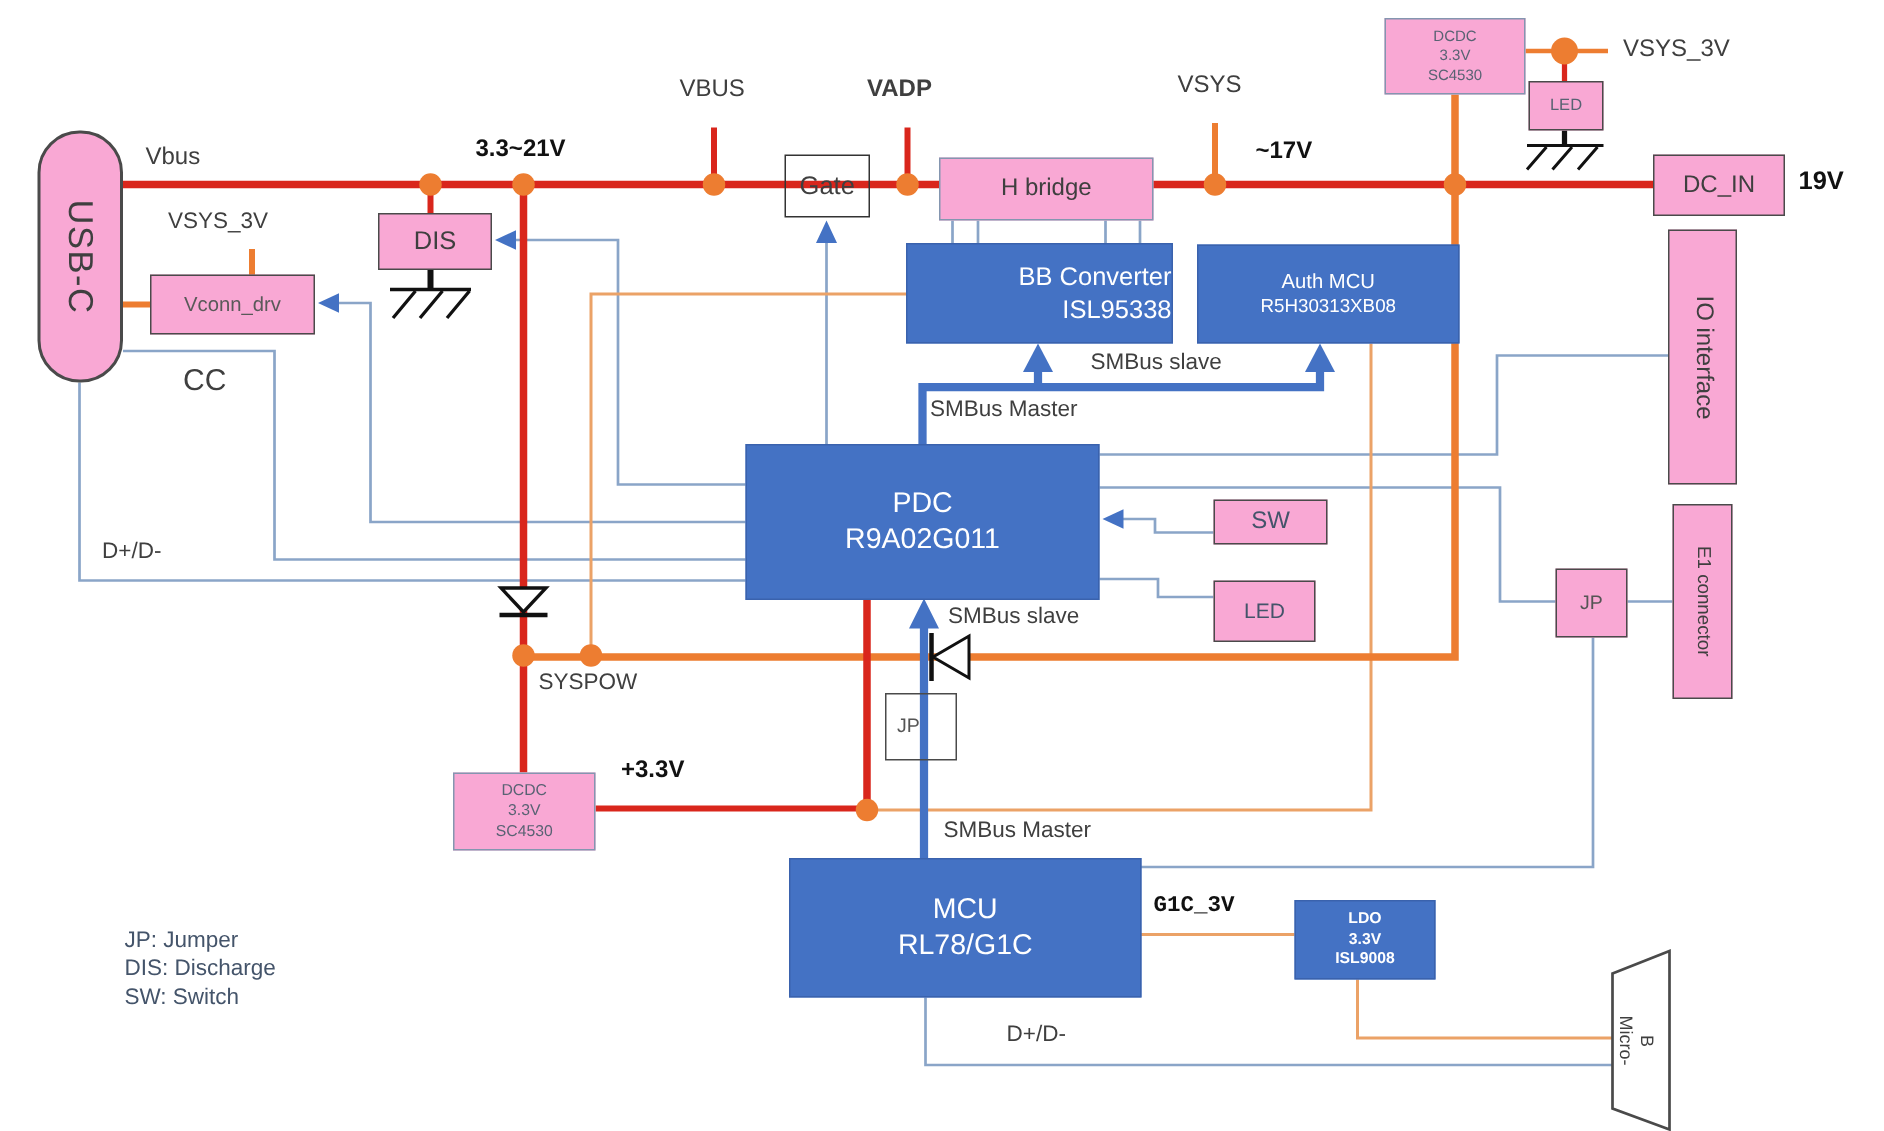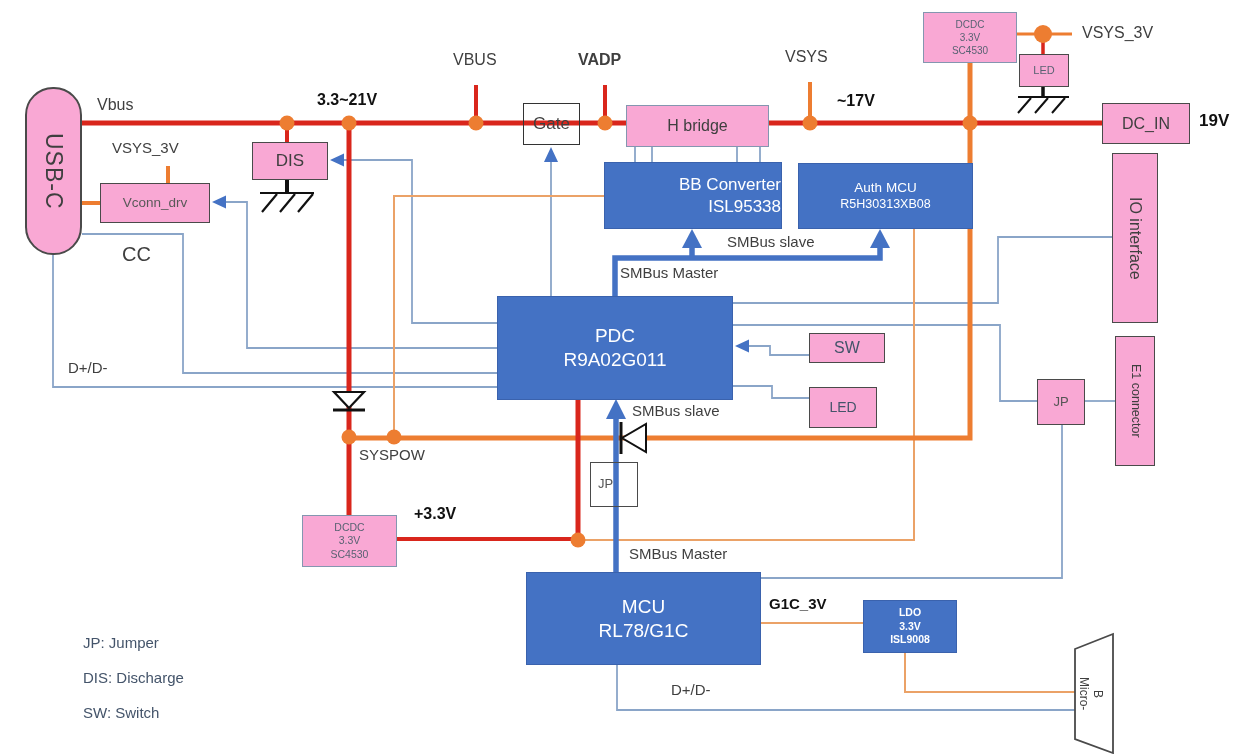--- a/index.html
+++ b/index.html
@@ -28,21 +28,21 @@
        color:var(--ink);text-align:center;line-height:1.25;}
   .box.clear{background:transparent;}
   .box.lightb{border-color:#8496b0;}
   .bluebox{background:var(--block-blue);border:1px solid #3a62ad;color:#fff;}
   .vert{writing-mode:vertical-rl;}
   .vert-lr{writing-mode:vertical-lr;}
   .vert-lr span{display:block;}
   .lbl{position:absolute;z-index:3;color:var(--ink);font-size:15px;white-space:nowrap;text-align:center;}
   .lbl.b{font-weight:bold;color:#111;}
   .legend{position:absolute;z-index:3;color:#44546a;font-size:15px;line-height:1.26;}
-  .legend span{display:block;margin-top:16px;}
+  .legend span{display:block;}
 </style>
 </head>
 <body>
 
 <div class="stage">
 
   <svg class="wires" width="1256" height="754" viewBox="0 0 1256 754">
 
     <g class="ws">
       <path d="M497 323 H412 V160 H343"></path>
@@ -239,21 +239,21 @@
   <div class="lbl" style="left:785px;top:48px;font-size:16px;">VSYS</div>
   <div class="lbl b" style="left:837px;top:92px;font-size:16px;">~17V</div>
   <div class="lbl b" style="left:1199px;top:111px;font-size:17px;">19V</div>
   <div class="lbl" style="left:1082px;top:24px;font-size:16px;">VSYS_3V</div>
   <div class="lbl" style="left:727px;top:233px;">SMBus slave</div>
   <div class="lbl" style="left:620px;top:264px;">SMBus Master</div>
   <div class="lbl" style="left:632px;top:402px;">SMBus slave</div>
   <div class="lbl" style="left:359px;top:446px;">SYSPOW</div>
   <div class="lbl b" style="left:414px;top:505px;font-size:16px;">+3.3V</div>
   <div class="lbl" style="left:629px;top:545px;">SMBus Master</div>
-  <div class="lbl b" style="left:769px;top:595px;">G1C_3V</div>
+  <div class="lbl b" style="left:769px;top:595px;font-family:Liberation Mono, monospace;">G1C_3V</div>
   <div class="lbl" style="left:671px;top:681px;">D+/D-</div>
 
   <div class="legend" style="left:83px;top:618px;">
     <span>JP: Jumper</span>
     <span>DIS: Discharge</span>
     <span>SW: Switch</span>
   </div>
 
 </div>
 

